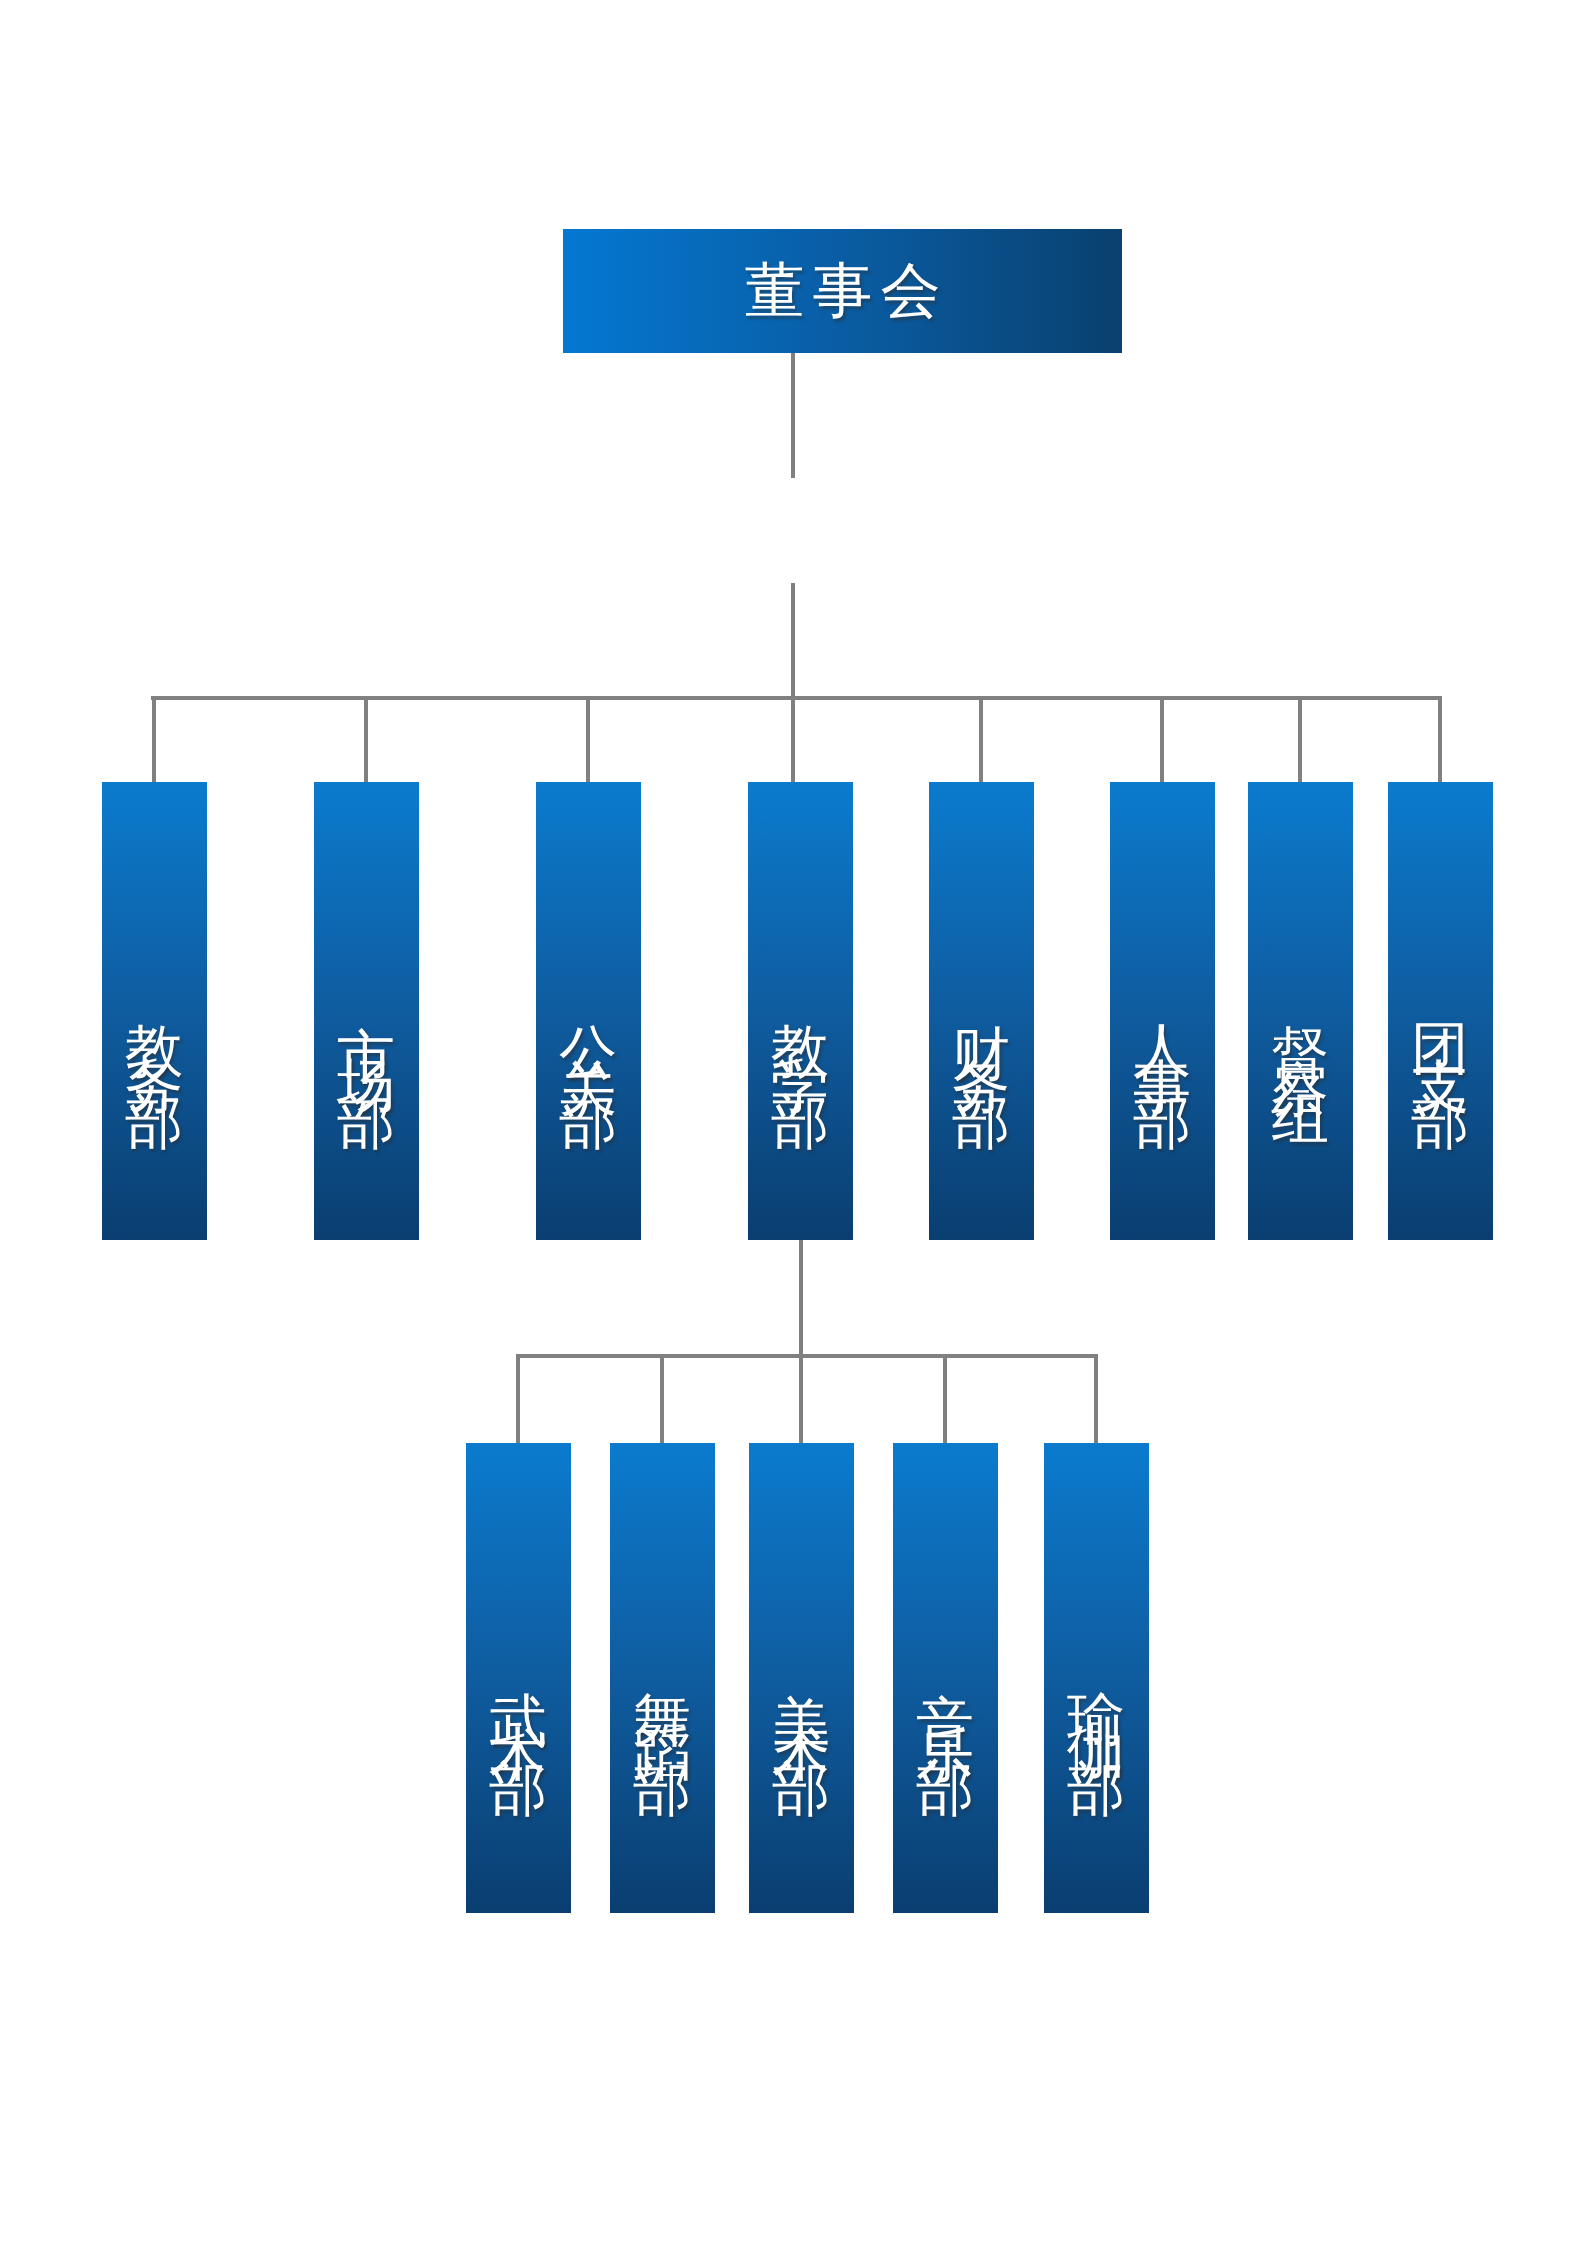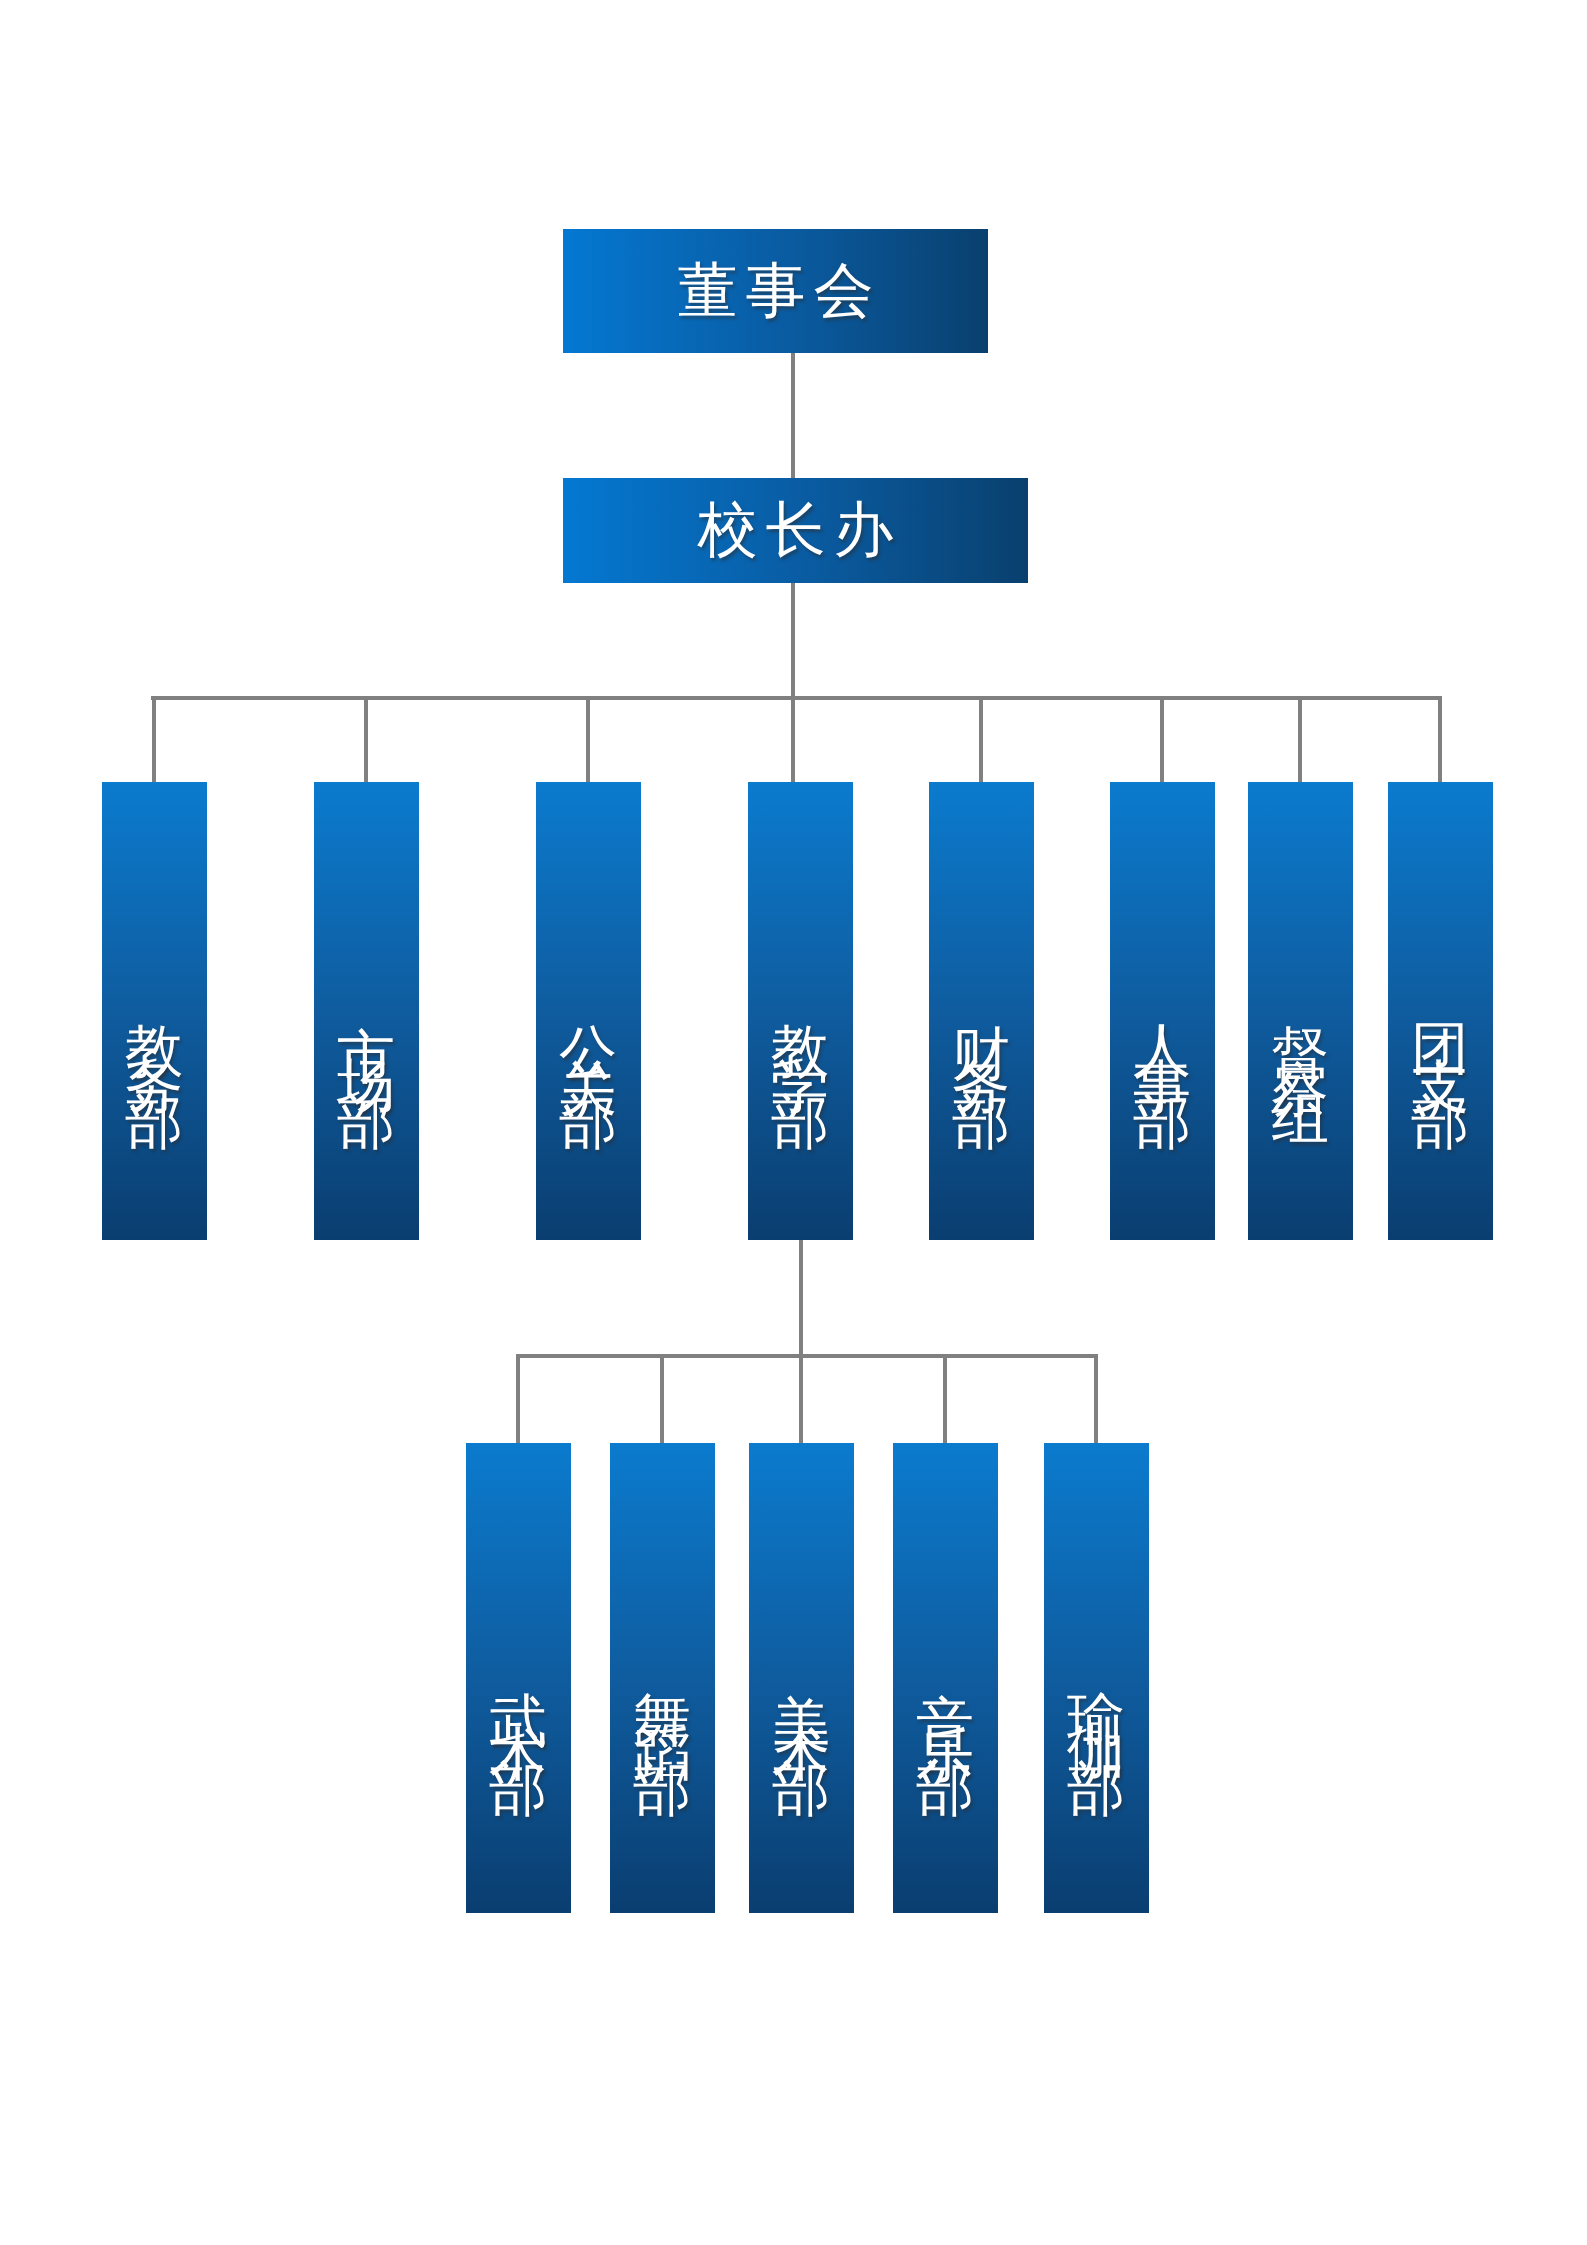--- a/index.html
+++ b/index.html
@@ -57,27 +57,24 @@
   <div class="line v" style="left:1298px;top:696px;height:86px;"></div>
   <div class="line v" style="left:1438px;top:696px;height:86px;"></div>
   <div class="line v" style="left:799px;top:1240px;height:116px;"></div>
   <div class="line h" style="left:516px;top:1354px;width:582px;"></div>
   <div class="line v" style="left:516px;top:1354px;height:89px;"></div>
   <div class="line v" style="left:660px;top:1354px;height:89px;"></div>
   <div class="line v" style="left:799px;top:1354px;height:89px;"></div>
   <div class="line v" style="left:943px;top:1354px;height:89px;"></div>
   <div class="line v" style="left:1094px;top:1354px;height:89px;"></div>
 
-  <div class="hbox" style="left:563px;top:229px;width:425px;height:124px;">
+  <div class="hbox" style="left:563px;top:229px;width:559px;height:124px;">
     <span>董事会</span>
   </div>
 
-  <div class="hbox" style="left:563px;top:478px;width:465px;height:105px;">
-    <span>校长办</span>
-  </div>
 
   <div class="vbox" style="left:102px;top:782px;width:105px;height:458px;">
     <span>教务部</span>
   </div>
   <div class="vbox" style="left:314px;top:782px;width:105px;height:458px;">
     <span>市场部</span>
   </div>
   <div class="vbox" style="left:536px;top:782px;width:105px;height:458px;">
     <span>公关部</span>
   </div>

